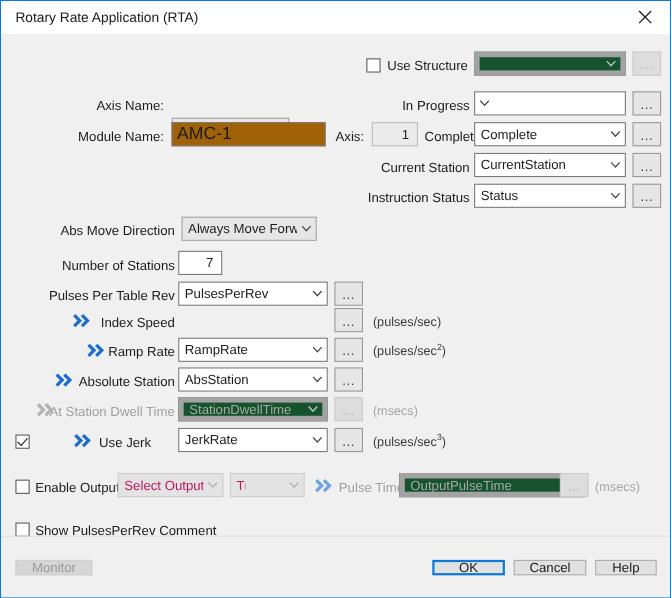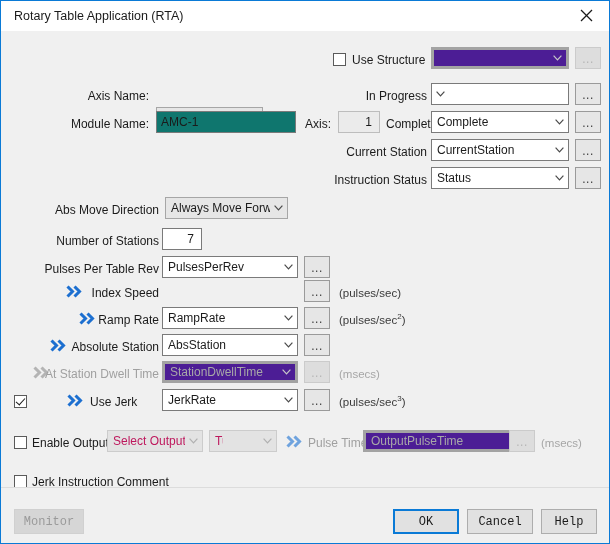--- a/index.html
+++ b/index.html
@@ -129,38 +129,38 @@
     width: 17px;
     display: flex;
     align-items: center;
     justify-content: center;
   }
   .combo.flat {
     background: #e6e6e6;
     border: 1px solid #a6a6a6;
   }
   .combo.disabled {
-    background: #4c1d95;
-    border: 3px solid #a3a3a3;
+    background: #14532d;
+    border: 5px solid #a3a3a3;
   }
   .combo.disabled .cval { color: #a8a8a8; }
   .combo.greyfield {
     background: #e3e3e3;
     border: 1px solid #cccccc;
   }
   .combo.greyfield .cval { color: #be185d; }
 
   
   .textfield {
     position: absolute;
     box-sizing: border-box;
     height: 22px;
-    background: #0f766e;
+    background: #a16207;
     border: 1px solid #7a7a7a;
-    font-size: 12px;
+    font-size: 16px;
     color: #1b1b1b;
     padding: 0 4px;
     display: flex;
     align-items: center;
     cursor: text;
   }
   .numfield {
     position: absolute;
     box-sizing: border-box;
     height: 22px;
@@ -230,48 +230,47 @@
     position: absolute;
     width: 18px;
     height: 14px;
   }
   .chev svg { display: block; }
 
   
   .btn {
     position: absolute;
     box-sizing: border-box;
-    height: 25px;
+    height: 14px;
     background: #e1e1e1;
     border: 1px solid #adadad;
     font-size: 12px;
     color: #1b1b1b;
     display: flex;
     align-items: center;
     justify-content: center;
     cursor: default;
-    font-family: Liberation Mono, monospace;
   }
   .btn.default {
     border: 2px solid #0a7ad6;
     background: #e1e1e1;
   }
   .btn.disabled {
     background: #d6d6d6;
     border: 1px solid #d0d0d0;
     color: #9a9a9a;
   }
 </style>
 </head>
 <body>
 
 <div class="window">
 
   <div class="titlebar">
-    <div class="titlebar-text">Rotary Table Application (RTA)</div>
+    <div class="titlebar-text">Rotary Rate Application (RTA)</div>
     <div class="close-btn">
       <svg width="13" height="13" viewBox="0 0 13 13">
         <line x1="1" y1="1" x2="12" y2="12" stroke="#1b1b1b" stroke-width="1.2"></line>
         <line x1="12" y1="1" x2="1" y2="12" stroke="#1b1b1b" stroke-width="1.2"></line>
       </svg>
     </div>
   </div>
 
   <div class="client">
 
@@ -484,21 +483,21 @@
       <div class="carrow">
         <svg width="9" height="6" viewBox="0 0 9 6">
             <polyline points="0.6,0.6 4.5,4.8 8.4,0.6" fill="none" stroke="#c8c8c8" stroke-width="1.2"></polyline>
           </svg>
       </div>
     </div>
     <div class="browse disabled" style="left:508px; top:399px;">...</div>
     <div class="units dim" style="left:540px; top:405px;">(msecs)</div>
 
     <div class="cbox" style="left:13px; top:444px;"></div>
-    <div class="lbl" style="left:31px; top:444px;">Jerk Instruction Comment</div>
+    <div class="lbl" style="left:31px; top:444px;">Show PulsesPerRev Comment</div>
 
     <div class="footer-sep"></div>
     <div class="footer-band"></div>
 
     <div class="btn disabled" style="left:13px; top:478px; width:70px;">Monitor</div>
     <div class="btn default" style="left:392px; top:478px; width:66px;">OK</div>
     <div class="btn" style="left:466px; top:478px; width:66px;">Cancel</div>
     <div class="btn" style="left:540px; top:478px; width:56px;">Help</div>
 
   </div>

